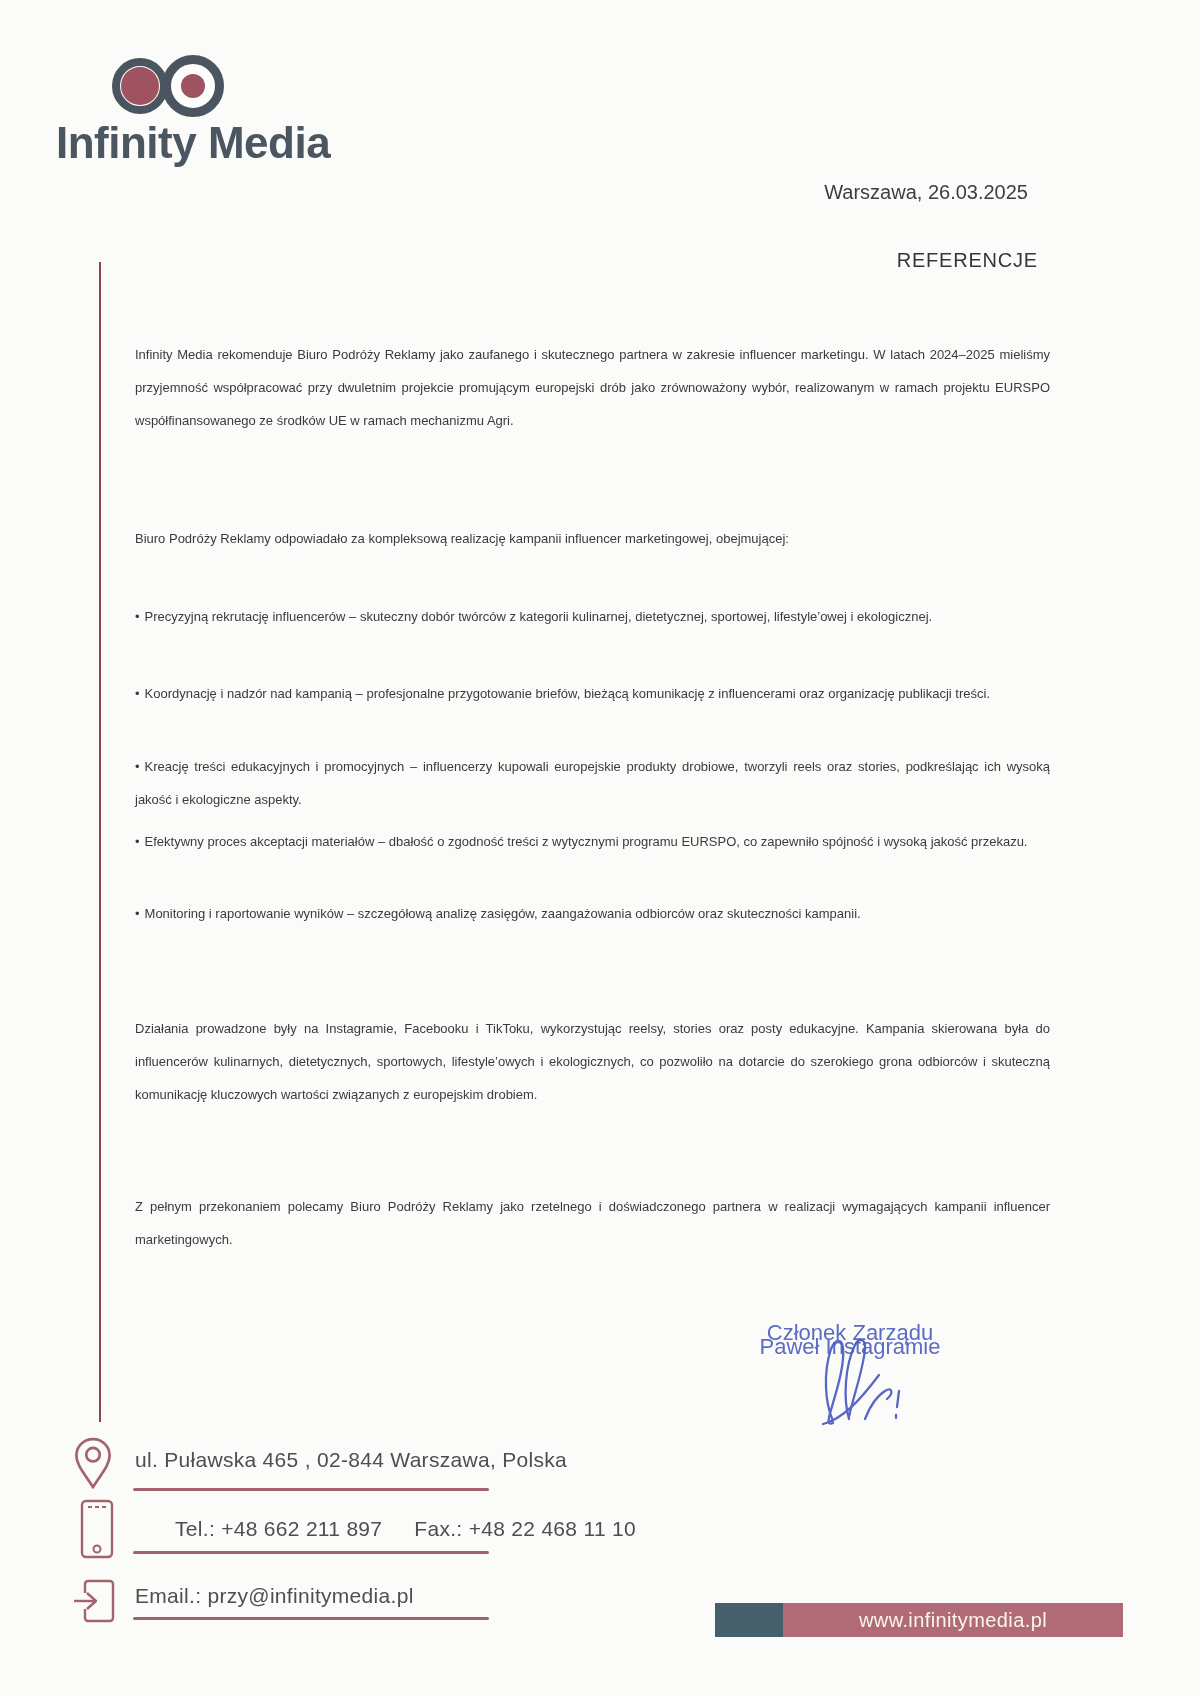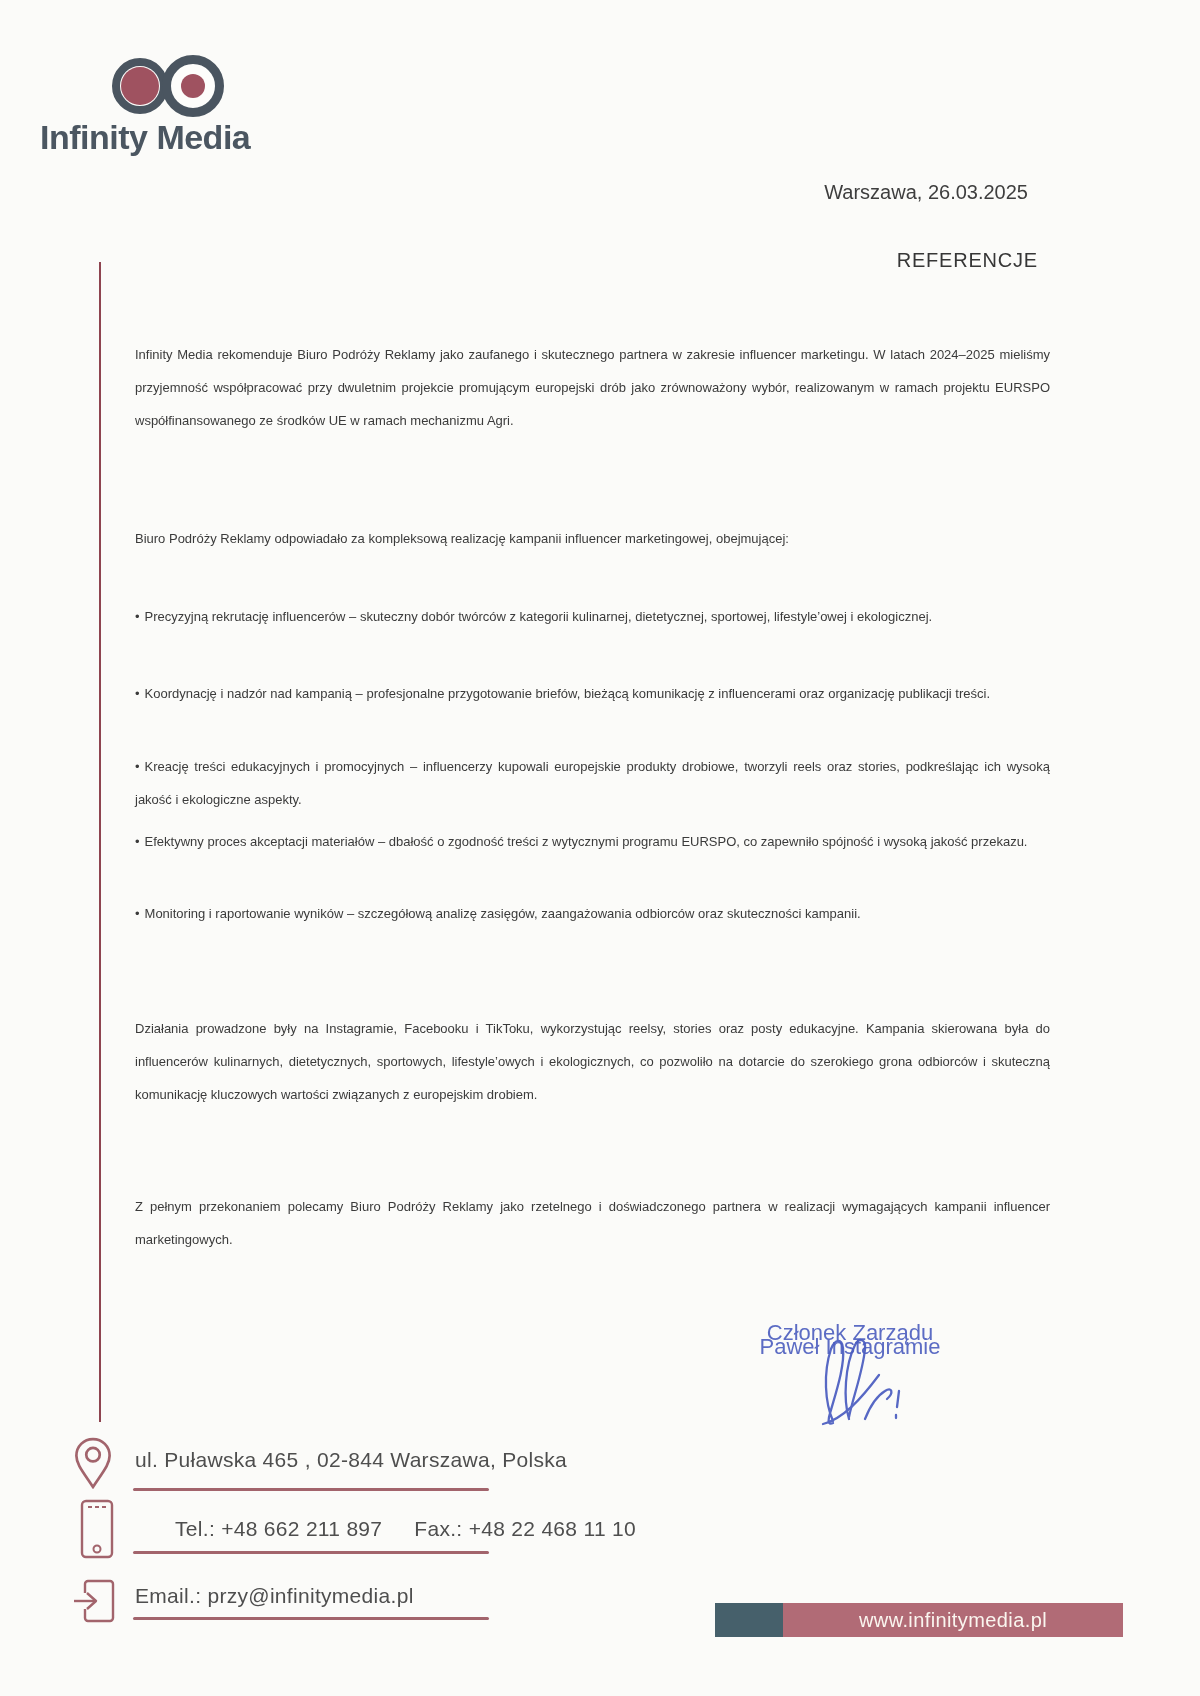--- a/index.html
+++ b/index.html
@@ -21,22 +21,22 @@
   .circle-right{
     position:absolute;left:122px;top:5px;width:62px;height:62px;
     box-sizing:border-box;border:9px solid #4a5560;border-radius:50%;
     background:#fdfdfb;
   }
   .circle-right .dot{
     position:absolute;left:50%;top:50%;width:24px;height:24px;margin:-12px 0 0 -12px;
     border-radius:50%;background:#9f5260;
   }
   .logo-text{
-    position:absolute;left:0px;top:68px;
-    font-size:34px;font-weight:700;color:#4b5661;letter-spacing:-0.5px;
+    position:absolute;left:16px;top:68px;
+    font-size:44px;font-weight:700;color:#4b5661;letter-spacing:-0.5px;
   }
 
   
   .date-line{right:172px;top:181px;font-size:20px;color:#3e3e3e;}
 
   .red-rule{left:99px;top:262px;width:2px;height:1160px;background:#8e4450;}
 
   
   .doc-title{
     left:123px;top:249px;width:915px;text-align:right;

